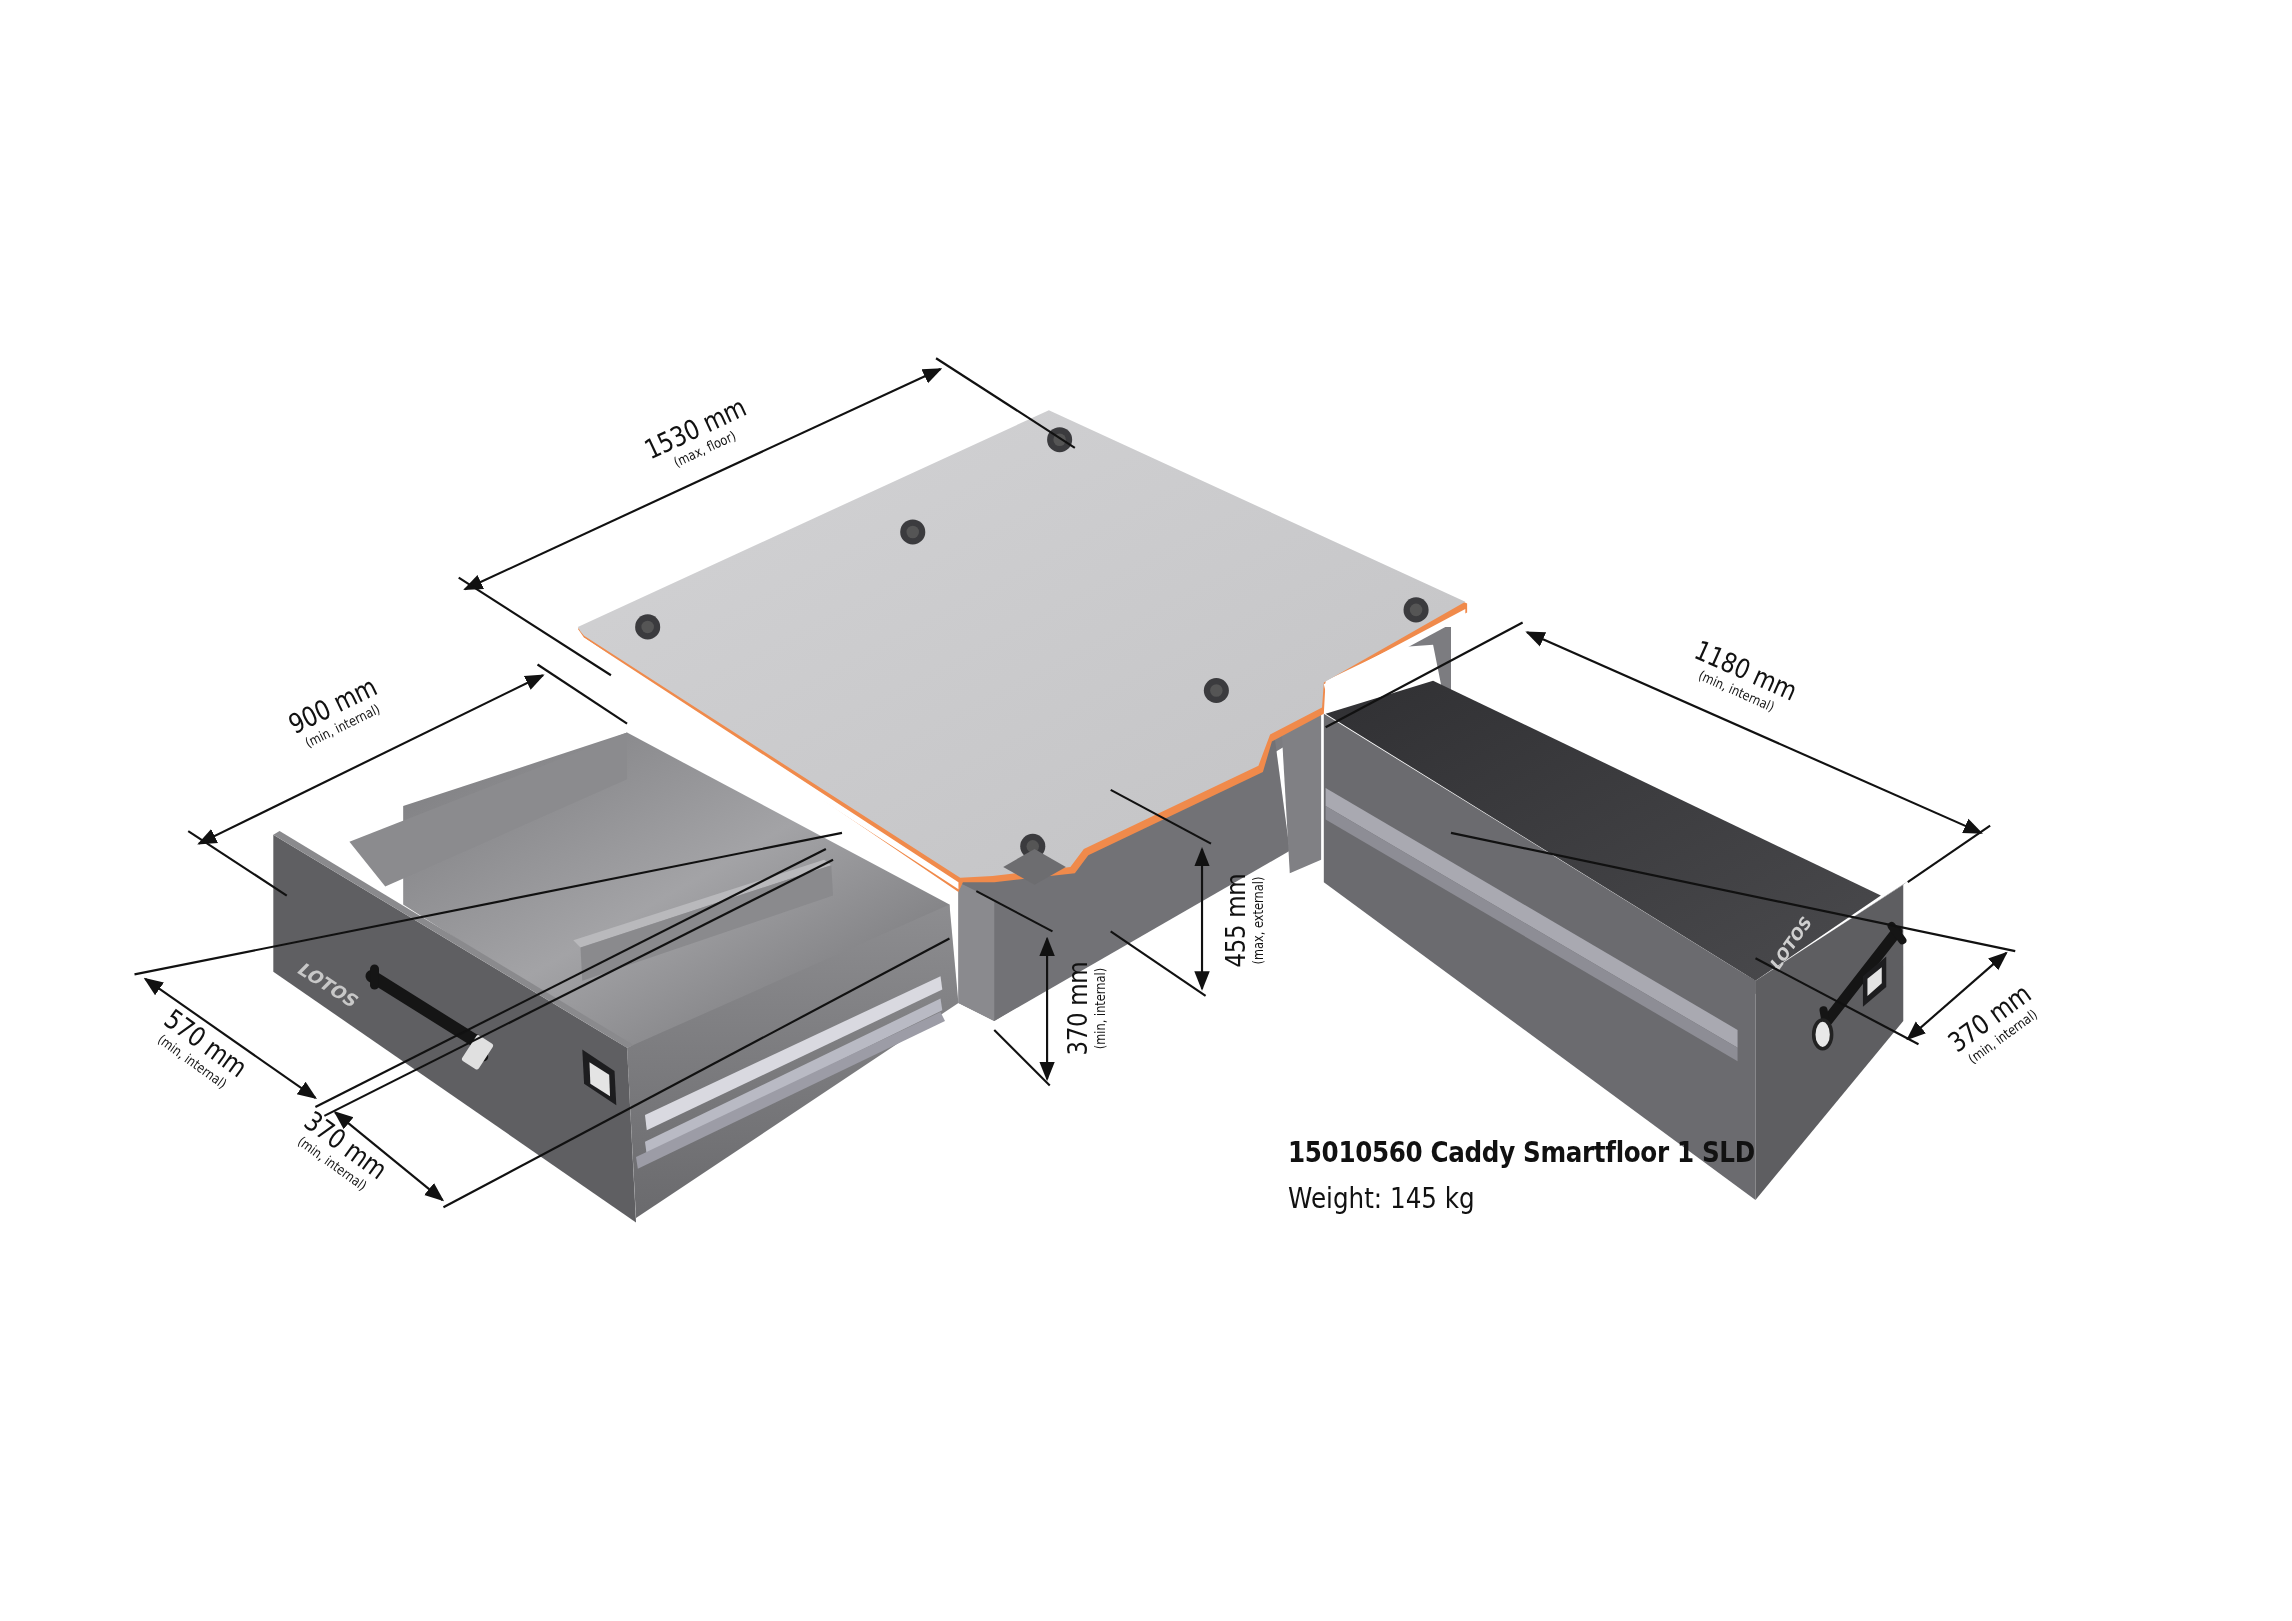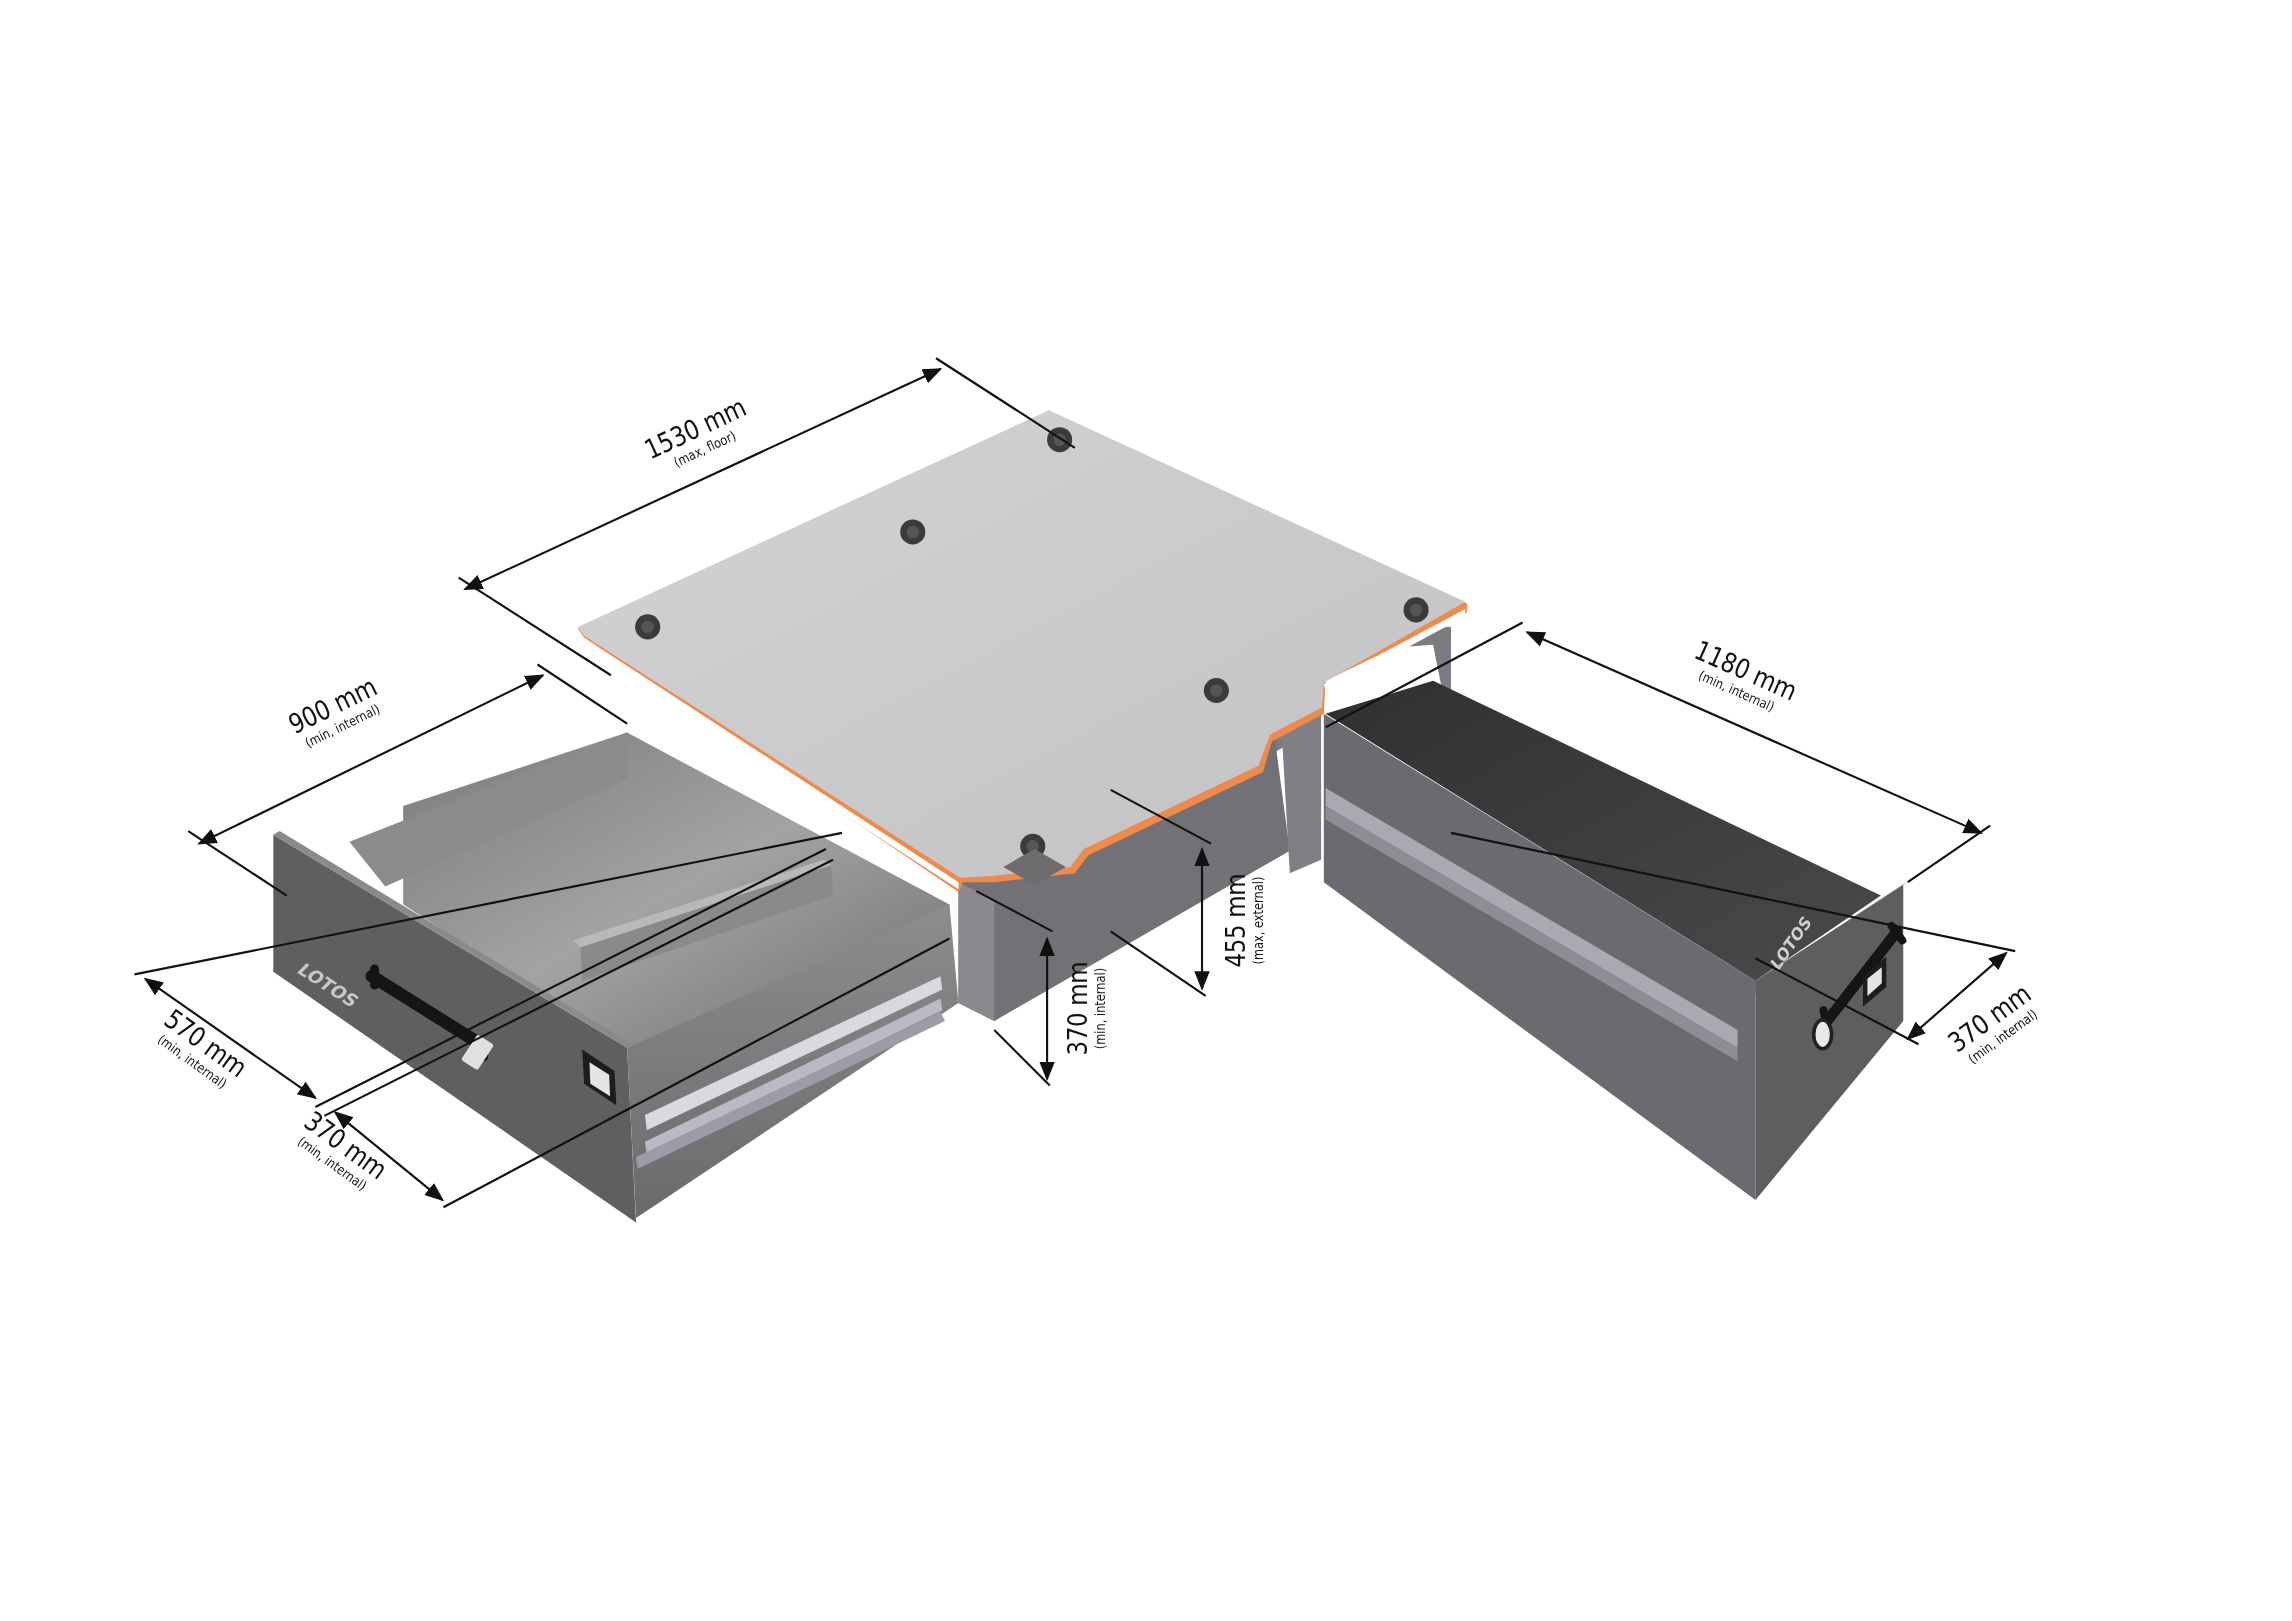--- a/index.html
+++ b/index.html
@@ -202,15 +202,19 @@
   <span class="main">1180 mm</span>
   <span class="sub">(min, internal)</span>
 </div>
 
 <div class="dim-label" style="left:1927px;top:1003px;width:134px;transform:rotate(-36deg);">
   <span class="main">370 mm</span>
   <span class="sub">(min, internal)</span>
 </div>
 
 
+<div id="product-info">
+  <div id="product-title">15010560 Caddy Smartfloor 1 SLD</div>
+  <div id="product-weight">Weight: 145 kg</div>
+</div>
 
 </div>
 
 
 </body></html>

